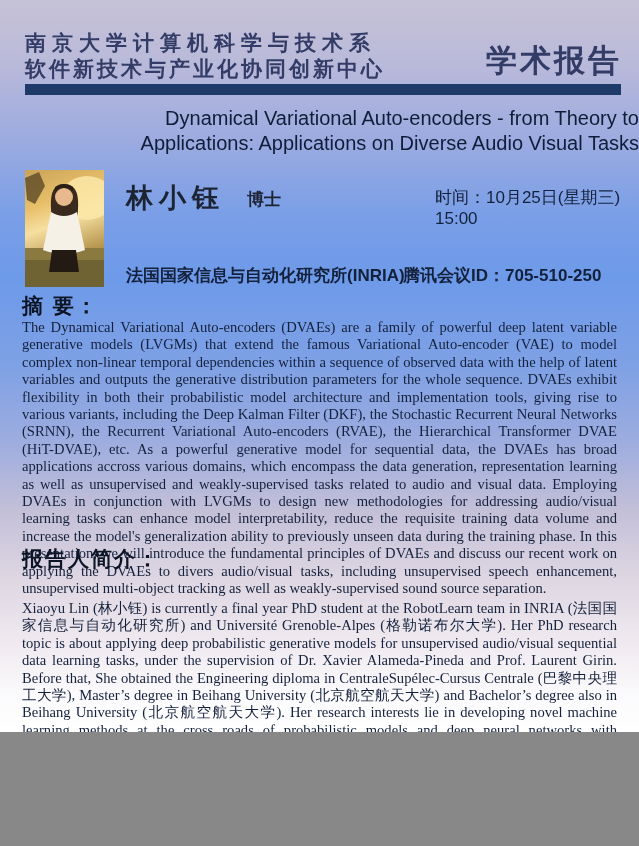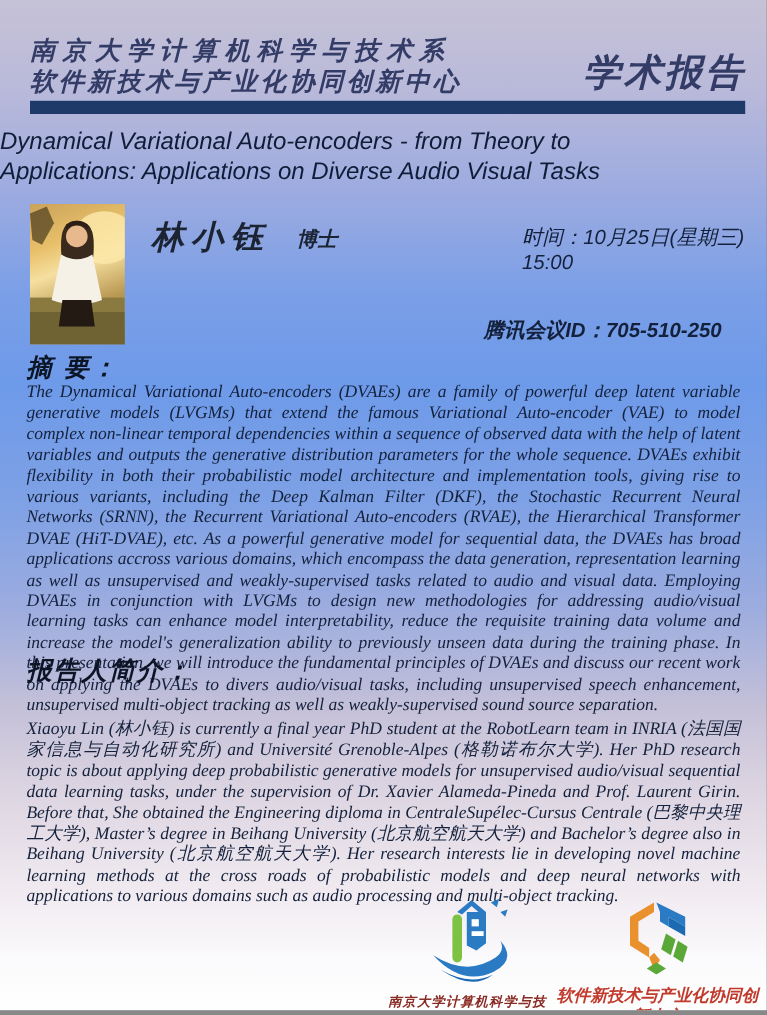--- a/index.html
+++ b/index.html
@@ -1,33 +1,32 @@
 <!DOCTYPE html>
 <html><head>
 <meta charset="utf-8">
 <style>
   html,body{margin:0;padding:0;background:#888;}
   .page{
-    position:relative;width:639px;height:842px;margin:0 auto;overflow:hidden;
+    position:relative;width:639px;height:732px;margin:0 auto;overflow:hidden;
     background:linear-gradient(180deg,
       #c6c2d6 0%, #b9b9da 9%, #9cabe0 19%, #7b9fe7 29%, #6d9ae9 38%,
       #7fa1e5 50%, #9cacdf 60%, #c4c0d8 70%, #ded6e2 79%, #f0eaf0 88%,
       #fbfafc 95%, #ffffff 100%);
     font-family:"Liberation Sans",sans-serif;
-    font-style:italic;
   }
   .abs{position:absolute;}
   
   .dept{left:25px;color:#333c66;font-weight:bold;line-height:26px;}
   .dept1{top:30px;font-size:21px;letter-spacing:6px;}
   .dept2{top:56px;font-size:21px;letter-spacing:3px;}
   .badge{top:40px;right:17px;font-size:31px;font-weight:bold;color:#333c66;letter-spacing:3px;}
   .bar{left:25px;top:84px;width:596px;height:11px;background:#1d3a69;}
   
-  .title{left:0;top:106px;width:639px;text-align:left;color:#101d38;
+  .title{left:0;top:106px;width:639px;text-align:right;color:#101d38;
          font-size:20px;line-height:25px;font-weight:400;}
   
   .photo{left:25px;top:170px;width:79px;height:117px;overflow:hidden;
          background:linear-gradient(160deg,#caa35a 0%,#e8c06a 28%,#f6dfa0 45%,#b99952 70%,#7d6b3a 100%);}
   .photo svg{display:block;}
   .name{left:126px;top:180px;font-family:"DejaVu Serif",serif;font-weight:bold;
         font-size:27px;color:#1c2434;letter-spacing:6px;}
   .degree{left:247px;top:188px;font-size:17px;font-weight:bold;color:#1c2434;}
   .time{left:398px;top:186px;font-size:17px;color:#14213c;margin-left:37px;}
   .affil{left:126px;top:264px;font-size:17px;font-weight:bold;color:#14213c;}
@@ -72,20 +71,21 @@
       <path d="M39,14 q-12,0 -13,16 q-1,20 5,30 l-4,40 h26 l-5,-40 q6,-10 5,-30 q-1,-16 -14,-16" fill="#3a2a1e"></path>
       <circle cx="39" cy="27" r="9" fill="#e8b98c"></circle>
       <path d="M30,21 q9,-7 18,0 l0,-4 q-9,-6 -18,0 Z" fill="#2c1f16"></path>
       <path d="M26,42 q13,8 26,0 l8,38 q-21,8 -42,0 Z" fill="#f6f1e7"></path>
       <path d="M27,80 h24 l3,22 h-30 Z" fill="#241a14"></path>
     </svg>
   </div>
   <div class="abs name">林小钰</div>
   <div class="abs degree">博士</div>
   <div class="abs time">时间：10月25日(星期三) 15:00</div>
+  <div class="abs affil">法国国家信息与自动化研究所(INRIA)</div>
   <div class="abs meeting">腾讯会议ID：705-510-250</div>
 
   <div class="abs sec-head abstract-head">摘 要：</div>
   <div class="abs para abstract-body">The Dynamical Variational Auto-encoders (DVAEs) are a family of powerful deep latent variable generative models (LVGMs) that extend the famous Variational Auto-encoder (VAE) to model complex non-linear temporal dependencies within a sequence of observed data with the help of latent variables and outputs the generative distribution parameters for the whole sequence. DVAEs exhibit flexibility in both their probabilistic model architecture and implementation tools, giving rise to various variants, including the Deep Kalman Filter (DKF), the Stochastic Recurrent Neural Networks (SRNN), the Recurrent Variational Auto-encoders (RVAE), the Hierarchical Transformer DVAE (HiT-DVAE), etc. As a powerful generative model for sequential data, the DVAEs has broad applications accross various domains, which encompass the data generation, representation learning as well as unsupervised and weakly-supervised tasks related to audio and visual data. Employing DVAEs in conjunction with LVGMs to design new methodologies for addressing audio/visual learning tasks can enhance model interpretability, reduce the requisite training data volume and increase the model's generalization ability to previously unseen data during the training phase. In this presentation, we will introduce the fundamental principles of DVAEs and discuss our recent work on applying the DVAEs to divers audio/visual tasks, including unsupervised speech enhancement, unsupervised multi-object tracking as well as weakly-supervised sound source separation.</div>
 
   <div class="abs sec-head bio-head">报告人简介：</div>
   <div class="abs para bio-body">Xiaoyu Lin (林小钰) is currently a final year PhD student at the RobotLearn team in INRIA (法国国家信息与自动化研究所) and Université Grenoble-Alpes (格勒诺布尔大学). Her PhD research topic is about applying deep probabilistic generative models for unsupervised audio/visual sequential data learning tasks, under the supervision of Dr. Xavier Alameda-Pineda and Prof. Laurent Girin. Before that, She obtained the Engineering diploma in CentraleSupélec-Cursus Centrale (巴黎中央理工大学), Master’s degree in Beihang University (北京航空航天大学) and Bachelor’s degree also in Beihang University (北京航空航天大学).  Her research interests lie in developing novel machine learning methods at the cross roads of probabilistic models and deep neural networks with applications to various domains such as audio processing and multi-object tracking.</div>
 
   <div class="abs logo-block logo-left">
     <svg width="78" height="72" viewBox="0 0 78 72">

